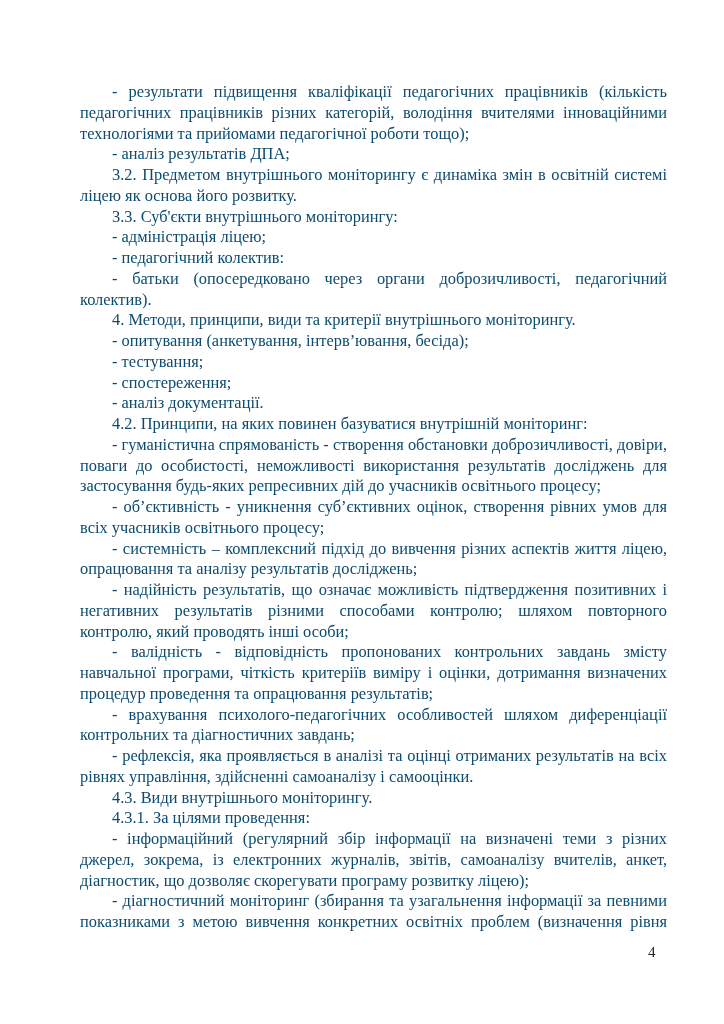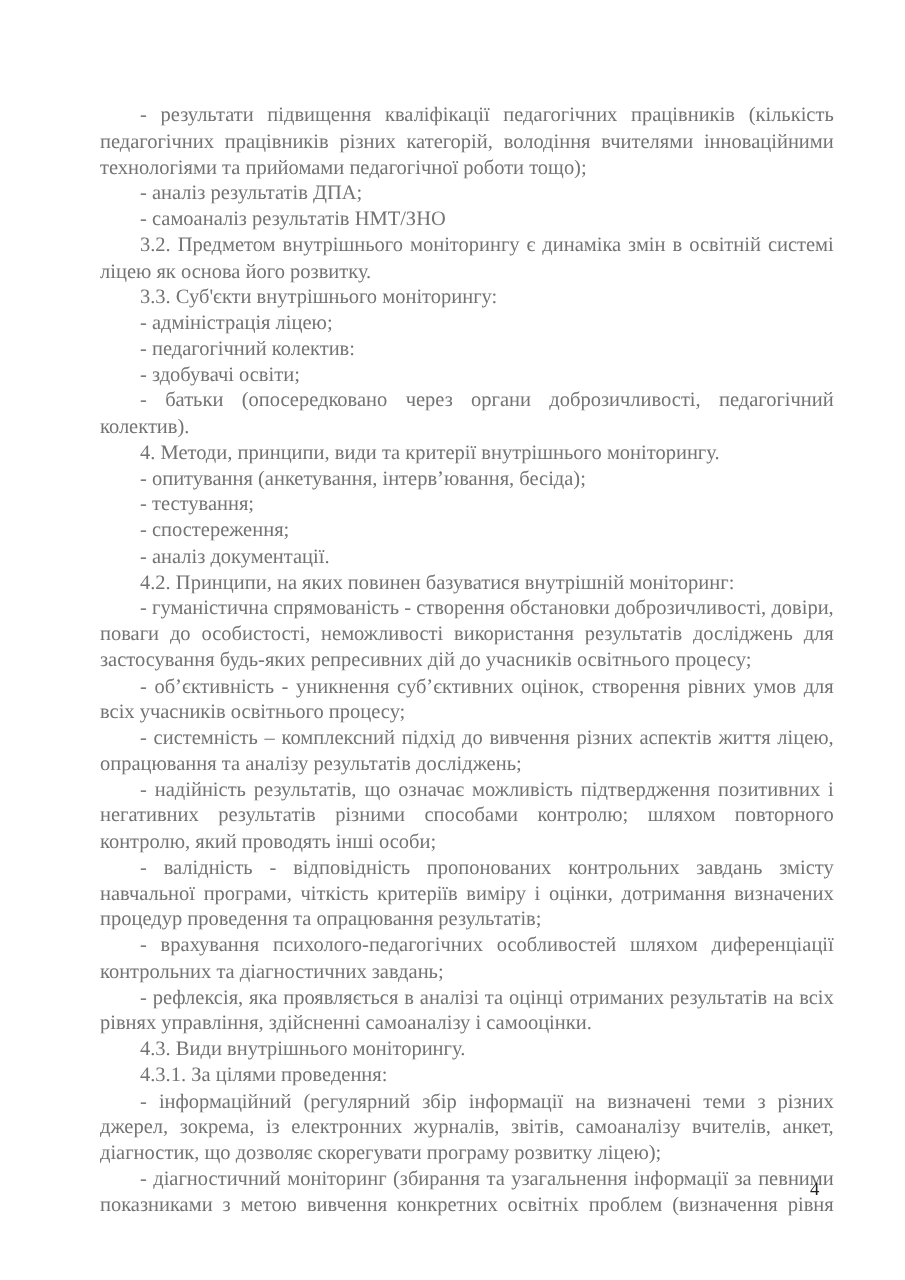--- a/index.html
+++ b/index.html
@@ -1,39 +1,37 @@
 <!DOCTYPE html>
 <html><head>
 <meta charset="utf-8">
 <style>
   html, body { margin: 0; padding: 0; background: #ffffff; }
   body { width: 724px; height: 1024px; position: relative; overflow: hidden; }
   .page {
     position: absolute; left: 80px; top: 82px; width: 587px;
     font-family: "Liberation Serif", serif; font-size: 16.4px; line-height: 20.75px;
-    color: #737373;
+    color: #0c4a6e;
   }
   .p { margin: 0; text-align: justify; text-indent: 32px; }
   .page-number {
     position: absolute; left: 648px; top: 944px;
     font-family: "Liberation Serif", serif; font-size: 15px; color: #222;
   }
 </style>
 </head>
 <body>
 
 <div class="page">
   <p class="p">- результати підвищення кваліфікації педагогічних працівників (кількість педагогічних працівників різних категорій, володіння вчителями інноваційними технологіями та прийомами педагогічної роботи тощо);</p>
   <p class="p">- аналіз результатів ДПА;</p>
-  <p class="p">- самоаналіз результатів НМТ/ЗНО</p>
   <p class="p">3.2. Предметом внутрішнього моніторингу є динаміка змін в освітній системі ліцею як основа його розвитку.</p>
   <p class="p">3.3. Суб'єкти внутрішнього моніторингу:</p>
   <p class="p">- адміністрація ліцею;</p>
   <p class="p">- педагогічний колектив:</p>
-  <p class="p">- здобувачі освіти;</p>
   <p class="p">- батьки (опосередковано через органи доброзичливості, педагогічний колектив).</p>
   <p class="p">4. Методи, принципи, види  та критерії внутрішнього моніторингу.</p>
   <p class="p">- опитування (анкетування, інтерв’ювання, бесіда);</p>
   <p class="p">- тестування;</p>
   <p class="p">- спостереження;</p>
   <p class="p">- аналіз документації.</p>
   <p class="p">4.2. Принципи, на яких повинен базуватися внутрішній моніторинг:</p>
   <p class="p">- гуманістична спрямованість - створення обстановки доброзичливості, довіри, поваги до особистості, неможливості використання результатів досліджень для застосування будь-яких репресивних дій до учасників освітнього процесу;</p>
   <p class="p">- об’єктивність - уникнення суб’єктивних оцінок, створення рівних умов для всіх учасників освітнього процесу;</p>
   <p class="p">- системність – комплексний підхід до вивчення різних аспектів життя ліцею, опрацювання та аналізу результатів досліджень;</p>

